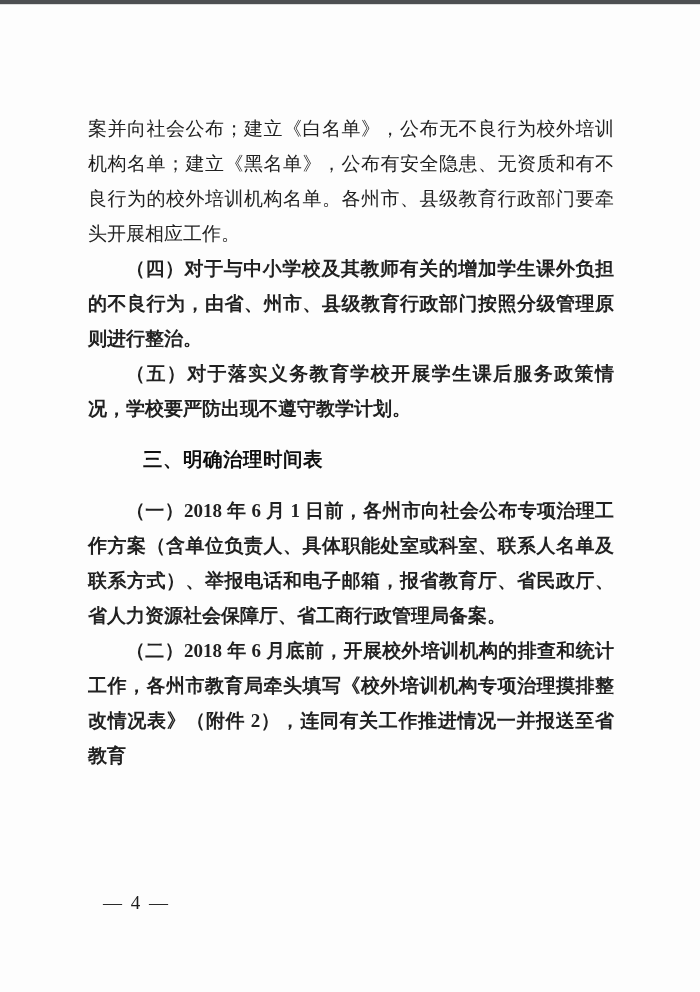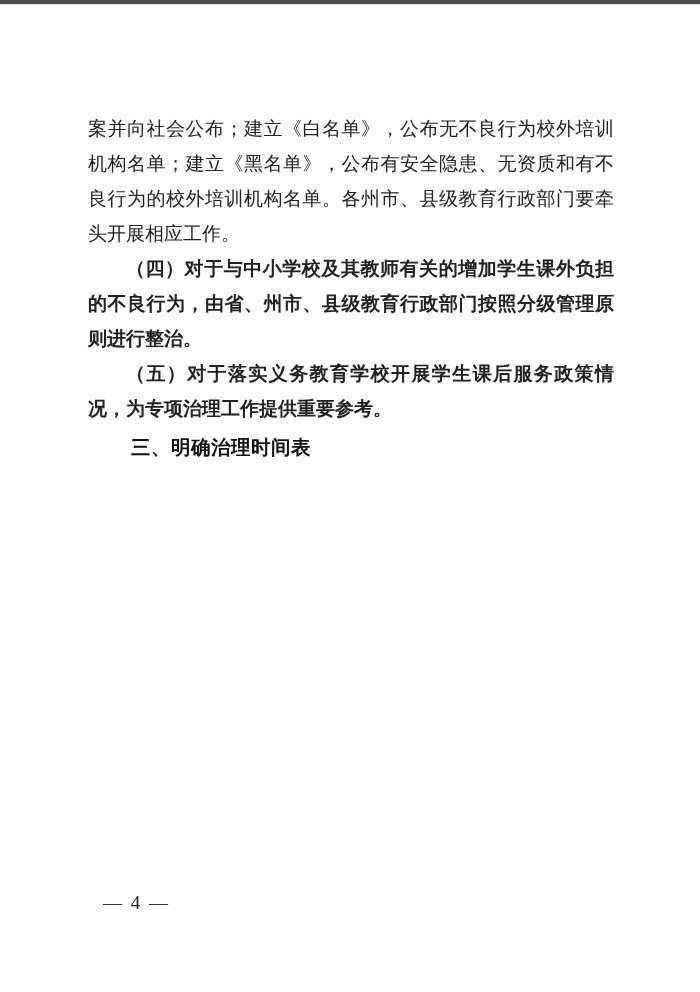--- a/index.html
+++ b/index.html
@@ -36,21 +36,21 @@
   }
   .para {
     margin: 0;
     text-align: justify;
   }
   .para.indent {
     text-indent: 2em;
     font-weight: bold;
   }
   .heading {
-    margin: 4px;
+    margin: 16px;
     text-indent: 2em;
     font-family: "Liberation Sans", "DejaVu Sans", sans-serif;
     font-weight: 700;
     font-size: 19.5px;
     line-height: 35px;
     color: #101010;
     letter-spacing: 0.5px;
     text-align: left;
   }
   .page-number {
@@ -65,18 +65,20 @@
 </style>
 </head>
 <body>
 
 <div class="page">
   <div class="scan-top-edge"></div>
 
   <div class="doc-body">
     <p class="para">案并向社会公布；建立《白名单》，公布无不良行为校外培训机构名单；建立《黑名单》，公布有安全隐患、无资质和有不良行为的校外培训机构名单。各州市、县级教育行政部门要牵头开展相应工作。</p>
     <p class="para indent">（四）对于与中小学校及其教师有关的增加学生课外负担的不良行为，由省、州市、县级教育行政部门按照分级管理原则进行整治。</p>
-    <p class="para indent">（五）对于落实义务教育学校开展学生课后服务政策情况，为专项治理工作提供重要参考。</p>
+    <p class="para indent">（五）对于落实义务教育学校开展学生课后服务政策情况，学校要严防出现不遵守教学计划。</p>
     <h2 class="heading">三、明确治理时间表</h2>
+    <p class="para indent">（一）2018 年 6 月 1 日前，各州市向社会公布专项治理工作方案（含单位负责人、具体职能处室或科室、联系人名单及联系方式）、举报电话和电子邮箱，报省教育厅、省民政厅、省人力资源社会保障厅、省工商行政管理局备案。</p>
+    <p class="para indent">（二）2018 年 6 月底前，开展校外培训机构的排查和统计工作，各州市教育局牵头填写《校外培训机构专项治理摸排整改情况表》（附件 2），连同有关工作推进情况一并报送至省教育</p>
   </div>
 
   <div class="page-number">— 4 —</div>
 </div>
 
 </body></html>

